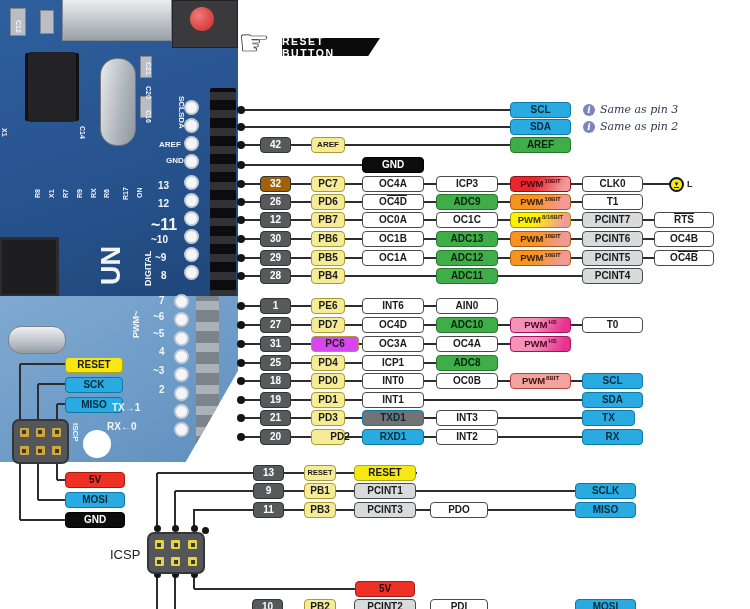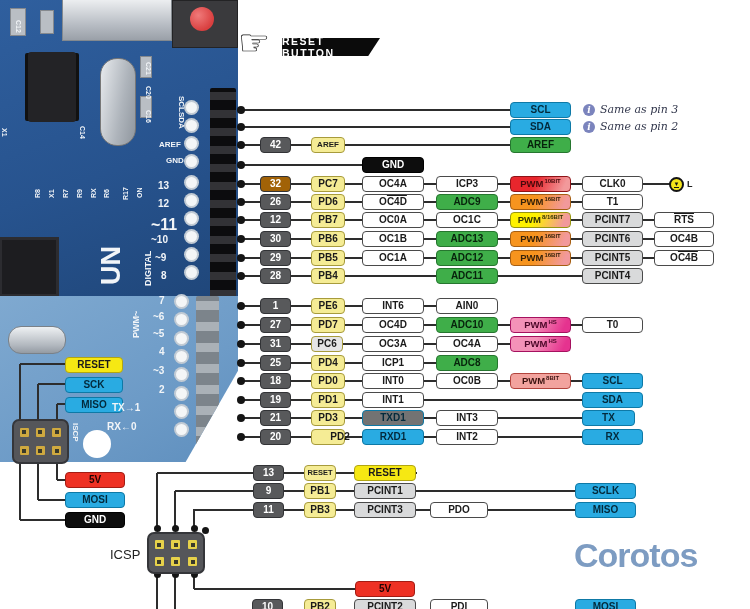--- a/index.html
+++ b/index.html
@@ -114,21 +114,20 @@
   <div class="note" style="left:583px;top:103px;">
     <span class="ico">i</span>
     <span class="txt">Same as pin 3</span>
   </div>
   <div class="note" style="left:583px;top:120px;">
     <span class="ico">i</span>
     <span class="txt">Same as pin 2</span>
   </div>
 
   <div id="icsp-label">ICSP</div>
-  <div id="watermark">Corotos</div>
 
   <div id="diagram" style="position:absolute;left:0;top:0;width:100%;height:100%;">
       <div class="hl" style="left: 238px; top: 109px; width: 302px;"></div>
       <div class="bullet" style="left: 237px; top: 106px;"></div>
       <div class="box b-blue" style="left: 510px; top: 102px; width: 61px; background: rgb(41, 171, 226);">SCL</div>
       <div class="hl" style="left: 238px; top: 126px; width: 302px;"></div>
       <div class="bullet" style="left: 237px; top: 123px;"></div>
       <div class="box b-blue" style="left: 510px; top: 119px; width: 61px; background: rgb(41, 171, 226);">SDA</div>
       <div class="hl" style="left: 238px; top: 144px; width: 302px;"></div>
       <div class="bullet" style="left: 237px; top: 141px;"></div>
@@ -221,21 +220,21 @@
       <div class="box b-fn" style="left: 362px; top: 317px; width: 62px; background: rgb(255, 255, 255);">OC4D</div>
       <div class="box b-adc" style="left: 436px; top: 317px; width: 62px; background: rgb(63, 174, 73);">ADC10</div>
       <div class="box b-pwmhs" style="left: 510px; top: 317px; width: 61px; background: linear-gradient(115deg, rgb(244, 146, 184) 40%, rgb(229, 51, 143) 88%);">
         <span style="font-size: 9.5px;">PWM</span>
         <span class="sup">HS</span>
       </div>
       <div class="box b-fn" style="left: 582px; top: 317px; width: 61px; background: rgb(255, 255, 255);">T0</div>
       <div class="hl" style="left: 238px; top: 343px; width: 303px;"></div>
       <div class="bullet" style="left: 237px; top: 340px;"></div>
       <div class="box b-pin" style="left: 260px; top: 336px; width: 31px; background: rgb(88, 89, 91);">31</div>
-      <div class="box b-port" style="left: 311px; top: 336px; width: 32px; background: #e5e5e5;">PC6</div>
+      <div class="box b-port" style="left: 311px; top: 336px; width: 48px; background: #d946ef;">PC6</div>
       <div class="box b-fn" style="left: 362px; top: 336px; width: 62px; background: rgb(255, 255, 255);">OC3A</div>
       <div class="box b-fn" style="left: 436px; top: 336px; width: 62px; background: rgb(255, 255, 255);">OC4A</div>
       <div class="box b-pwmhs" style="left: 510px; top: 336px; width: 61px; background: linear-gradient(115deg, rgb(244, 146, 184) 40%, rgb(229, 51, 143) 88%);">
         <span style="font-size: 9.5px;">PWM</span>
         <span class="sup">HS</span>
       </div>
       <div class="hl" style="left: 238px; top: 362px; width: 229px;"></div>
       <div class="bullet" style="left: 237px; top: 359px;"></div>
       <div class="box b-pin" style="left: 260px; top: 355px; width: 31px; background: rgb(88, 89, 91);">25</div>
       <div class="box b-port" style="left: 311px; top: 355px; width: 34px; background: rgb(245, 236, 149);">PD4</div>

